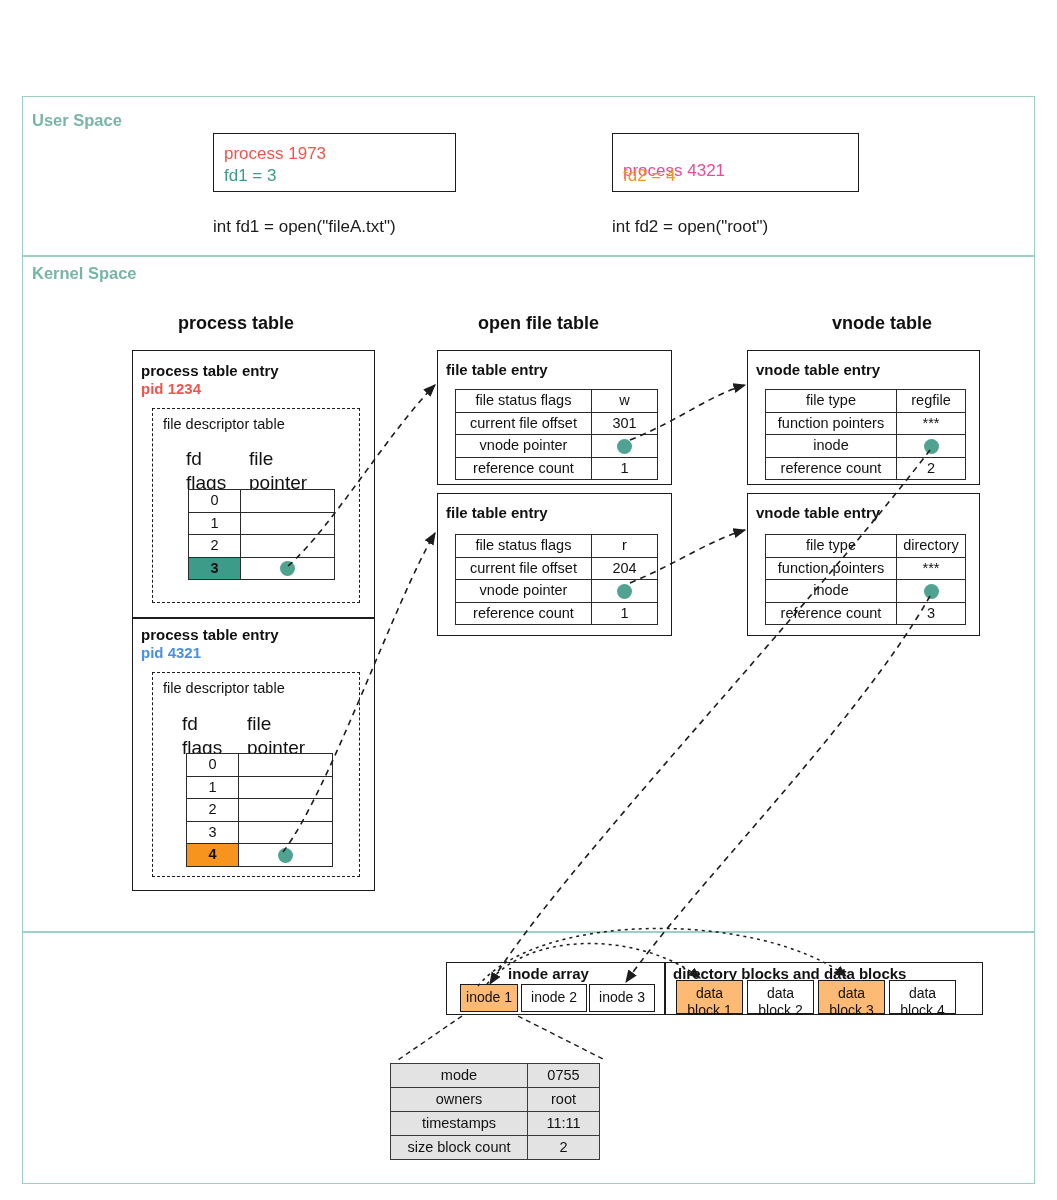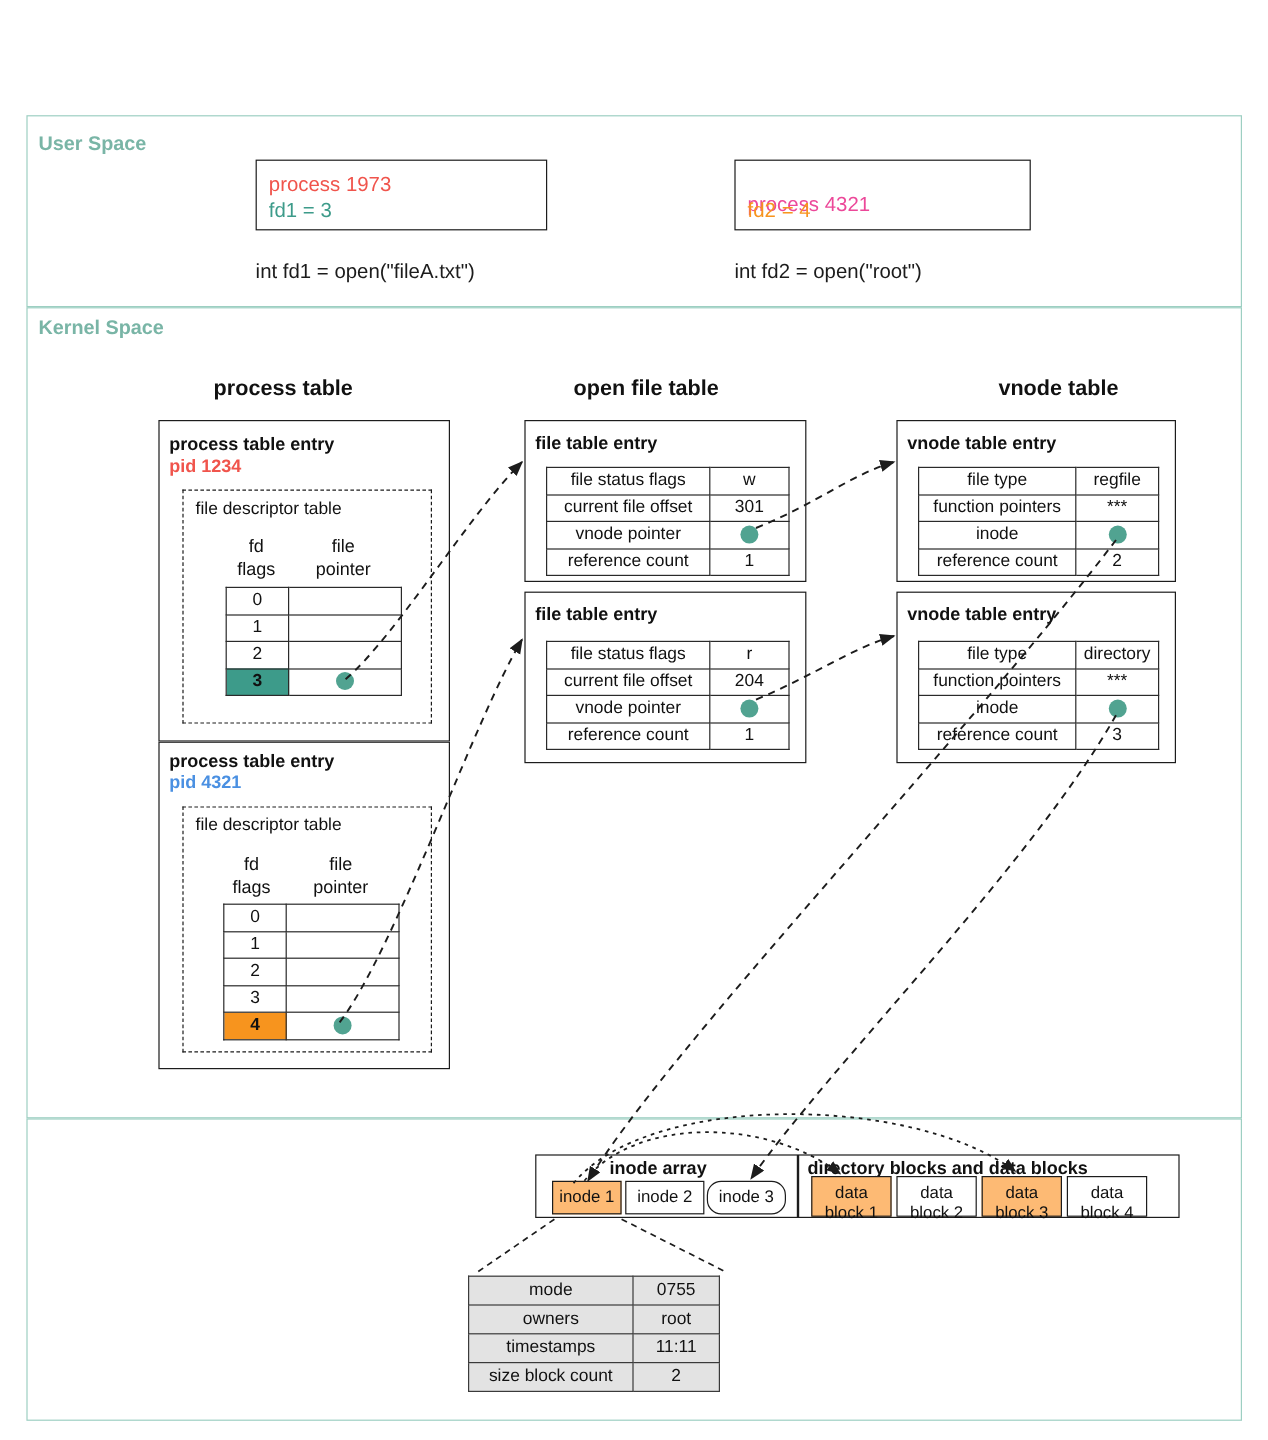--- a/index.html
+++ b/index.html
@@ -159,23 +159,23 @@
     border-radius: 50%;
     background: #51a391;
     vertical-align: middle;
   }
   .fd-hl-teal   { background: #3d9b8a; color: #ffffff; font-weight: bold; }
   .fd-hl-orange { background: #f7941e; color: #ffffff; font-weight: bold; }
 
   
   .fdhead {
     position: absolute;
-    font-size: 15px;
-    color: #111111;
-    text-align: center;
+    font-size: 19px;
+    color: #111111;
+    text-align: left;
     line-height: 1.25;
     white-space: pre;
   }
 
   
   .fsblock {
     position: absolute;
     box-sizing: border-box;
     border: 1.5px solid #1c1c1c;
     background: #ffffff;
@@ -404,21 +404,21 @@
       <td class="lbl">reference count</td>
       <td>3</td>
     </tr>
   </tbody>
     </table>
 
   <div class="box" style="left:446px; top:962px; width:219px; height:53px;"></div>
   <div class="fs-group-title" style="left:508px; top:965px;">inode array</div>
   <div class="fsblock green" style="left:460px; top:984px; width:58px; height:28px;">inode 1</div>
   <div class="fsblock" style="left:521px; top:984px; width:66px; height:28px;">inode 2</div>
-  <div class="fsblock" style="left:589px; top:984px; width:66px; height:28px;border-radius:12px;">inode 3</div>
+  <div class="fsblock" style="left:589px; top:984px; width:66px; height:28px;">inode 3</div>
 
   <div class="box" style="left:665px; top:962px; width:318px; height:53px;"></div>
   <div class="fs-group-title" style="left:673px; top:965px;">directory blocks and data blocks</div>
   <div class="fsblock green" style="left:676px; top:980px; width:67px; height:34px;">data
 block 1</div>
   <div class="fsblock" style="left:747px; top:980px; width:67px; height:34px;">data
 block 2</div>
   <div class="fsblock green" style="left:818px; top:980px; width:67px; height:34px;">data
 block 3</div>
   <div class="fsblock" style="left:889px; top:980px; width:67px; height:34px;">data

